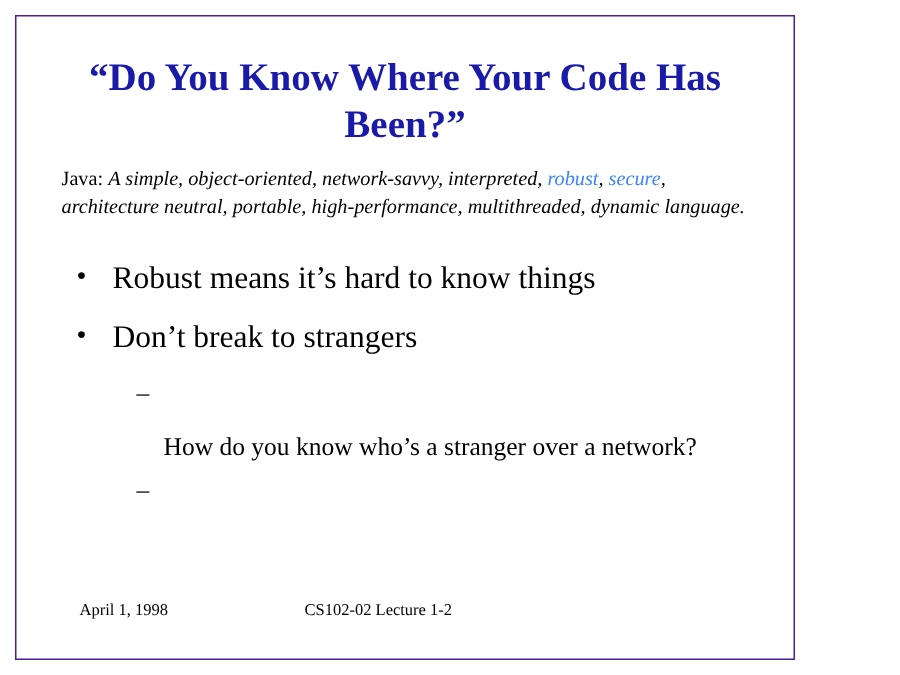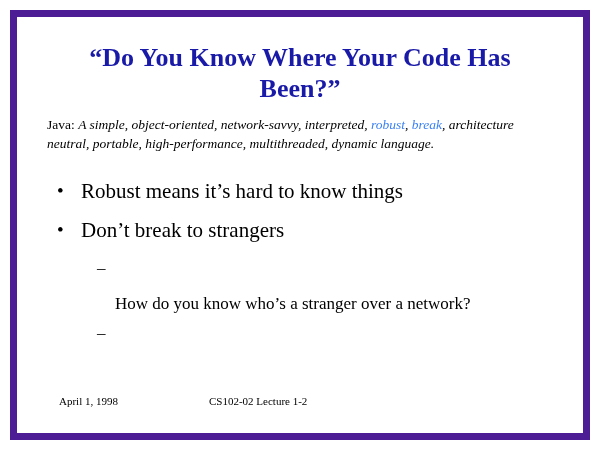--- a/index.html
+++ b/index.html
@@ -21,23 +21,23 @@
     height: 450px;
     background: #ffffff;
     padding: 10px;
   }
 
   .slide-frame {
     box-sizing: border-box;
     position: absolute;
     left: 10px;
     top: 10px;
-    width: 580px;
+    width: 520px;
     height: 430px;
-    border: 7px solid #4c1d95;
+    border: 1px solid #4c1d95;
     background: #ffffff;
   }
 
   .content {
     position: absolute;
     left: 0;
     top: 0;
     right: 0;
     bottom: 0;
     padding: 18px 26px 0 26px;
@@ -131,21 +131,21 @@
 </style>
 </head>
 <body>
 
 <div class="slide">
   <div class="slide-frame">
     <div class="content">
 
       <div class="title">“Do You Know Where Your Code Has Been?”</div>
 
-      <div class="subtitle"><span class="lead">Java: </span><span class="ital">A simple, object-oriented, network-savvy, interpreted, </span><span class="blue">robust</span><span class="ital">, </span><span class="blue">break</span><span class="ital">, architecture neutral, portable, high-performance, multithreaded, dynamic language.</span></div>
+      <div class="subtitle"><span class="lead">Java: </span><span class="ital">A simple, object-oriented, network-savvy, interpreted, </span><span class="blue">robust</span><span class="ital">, </span><span class="blue">secure</span><span class="ital">, architecture neutral, portable, high-performance, multithreaded, dynamic language.</span></div>
 
       <div class="bullets">
 
         <div class="bullet-l1">
           <span class="marker">•</span>
           <span class="btext">Robust means it’s hard to know things</span>
         </div>
 
         <div class="bullet-l1">
           <span class="marker">•</span>

